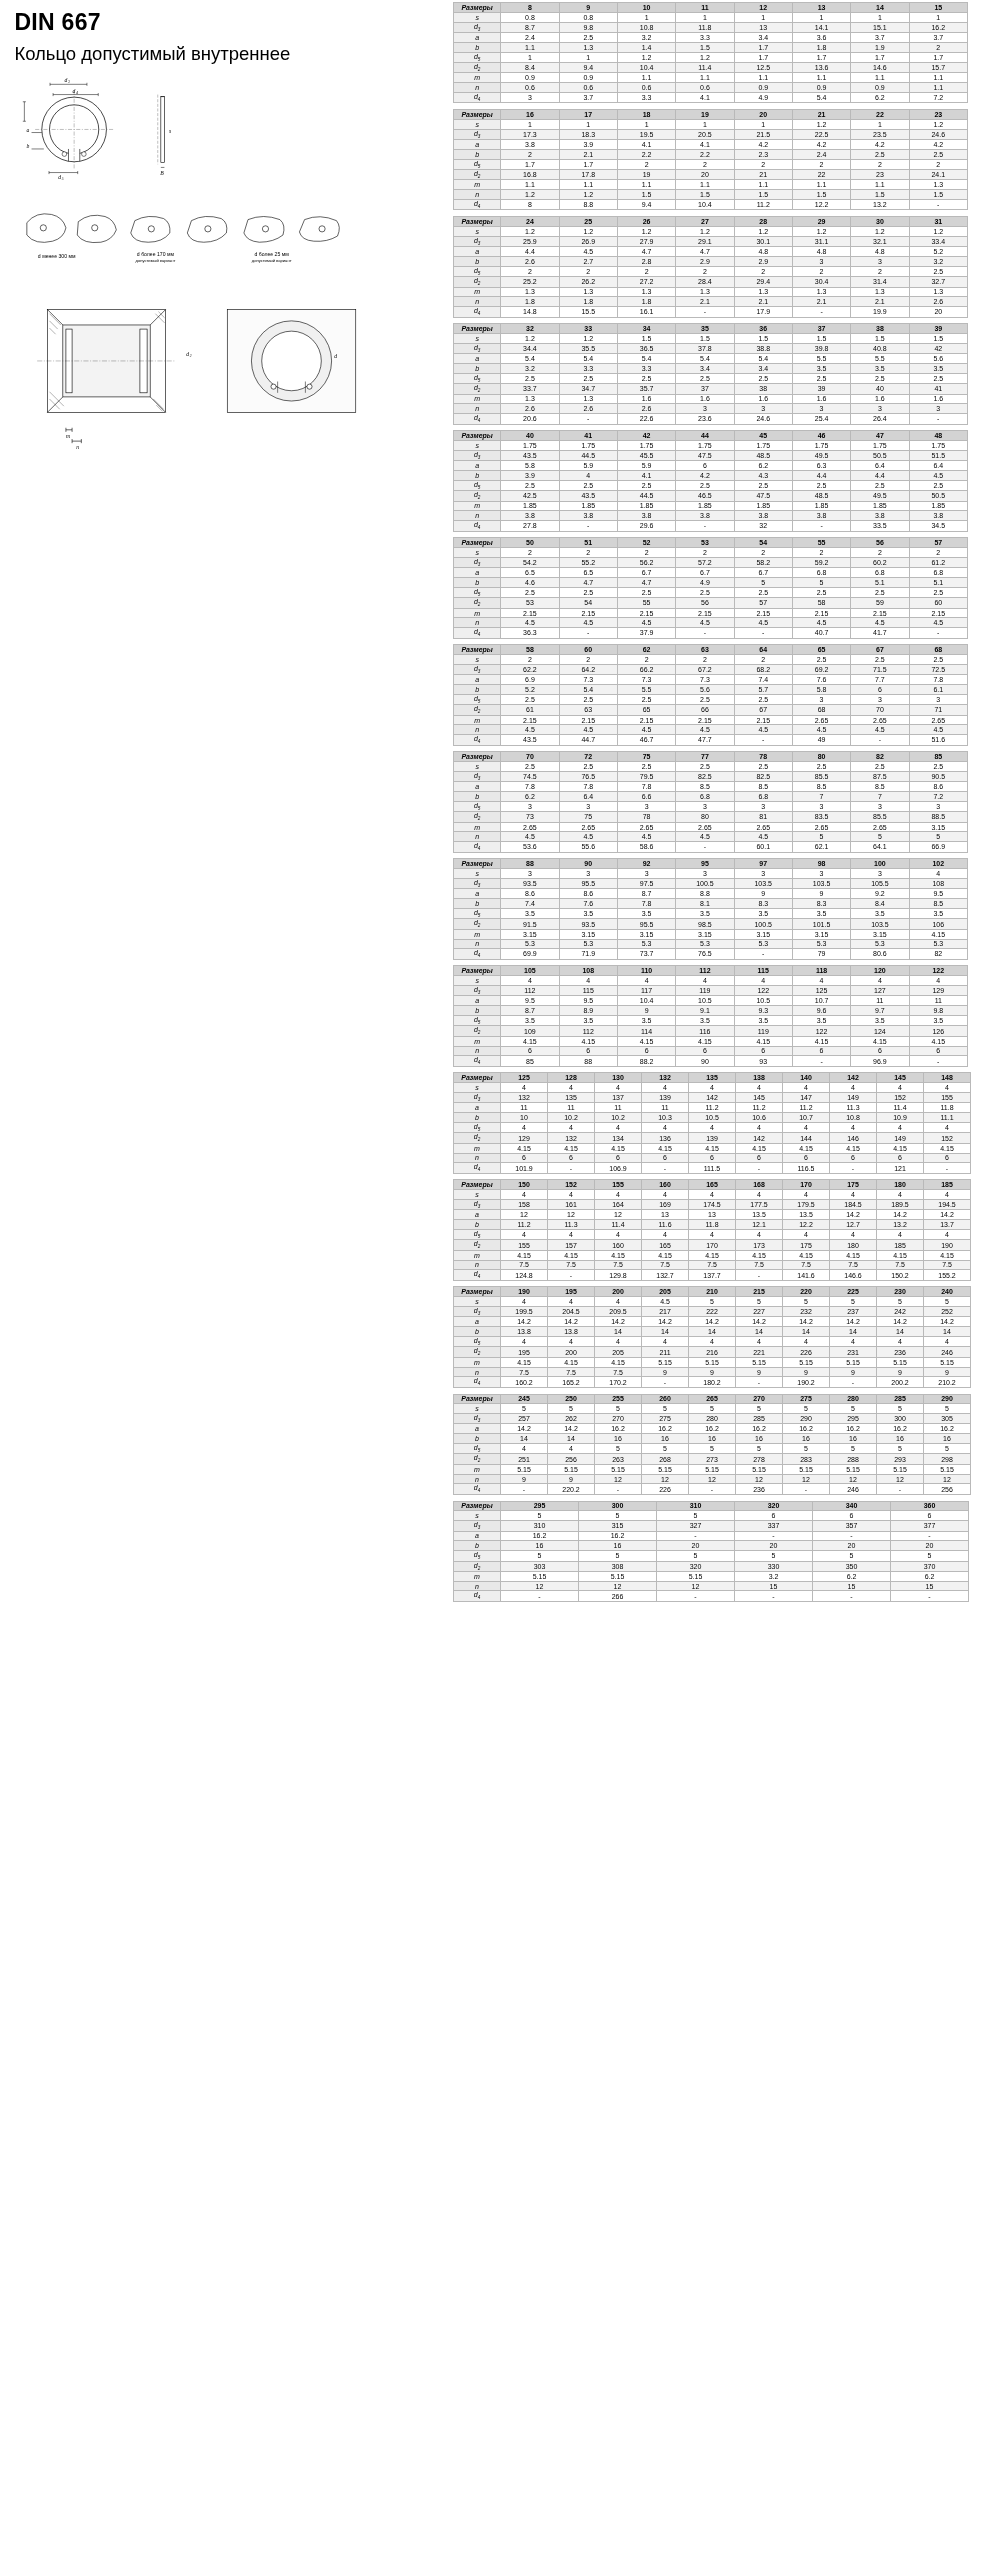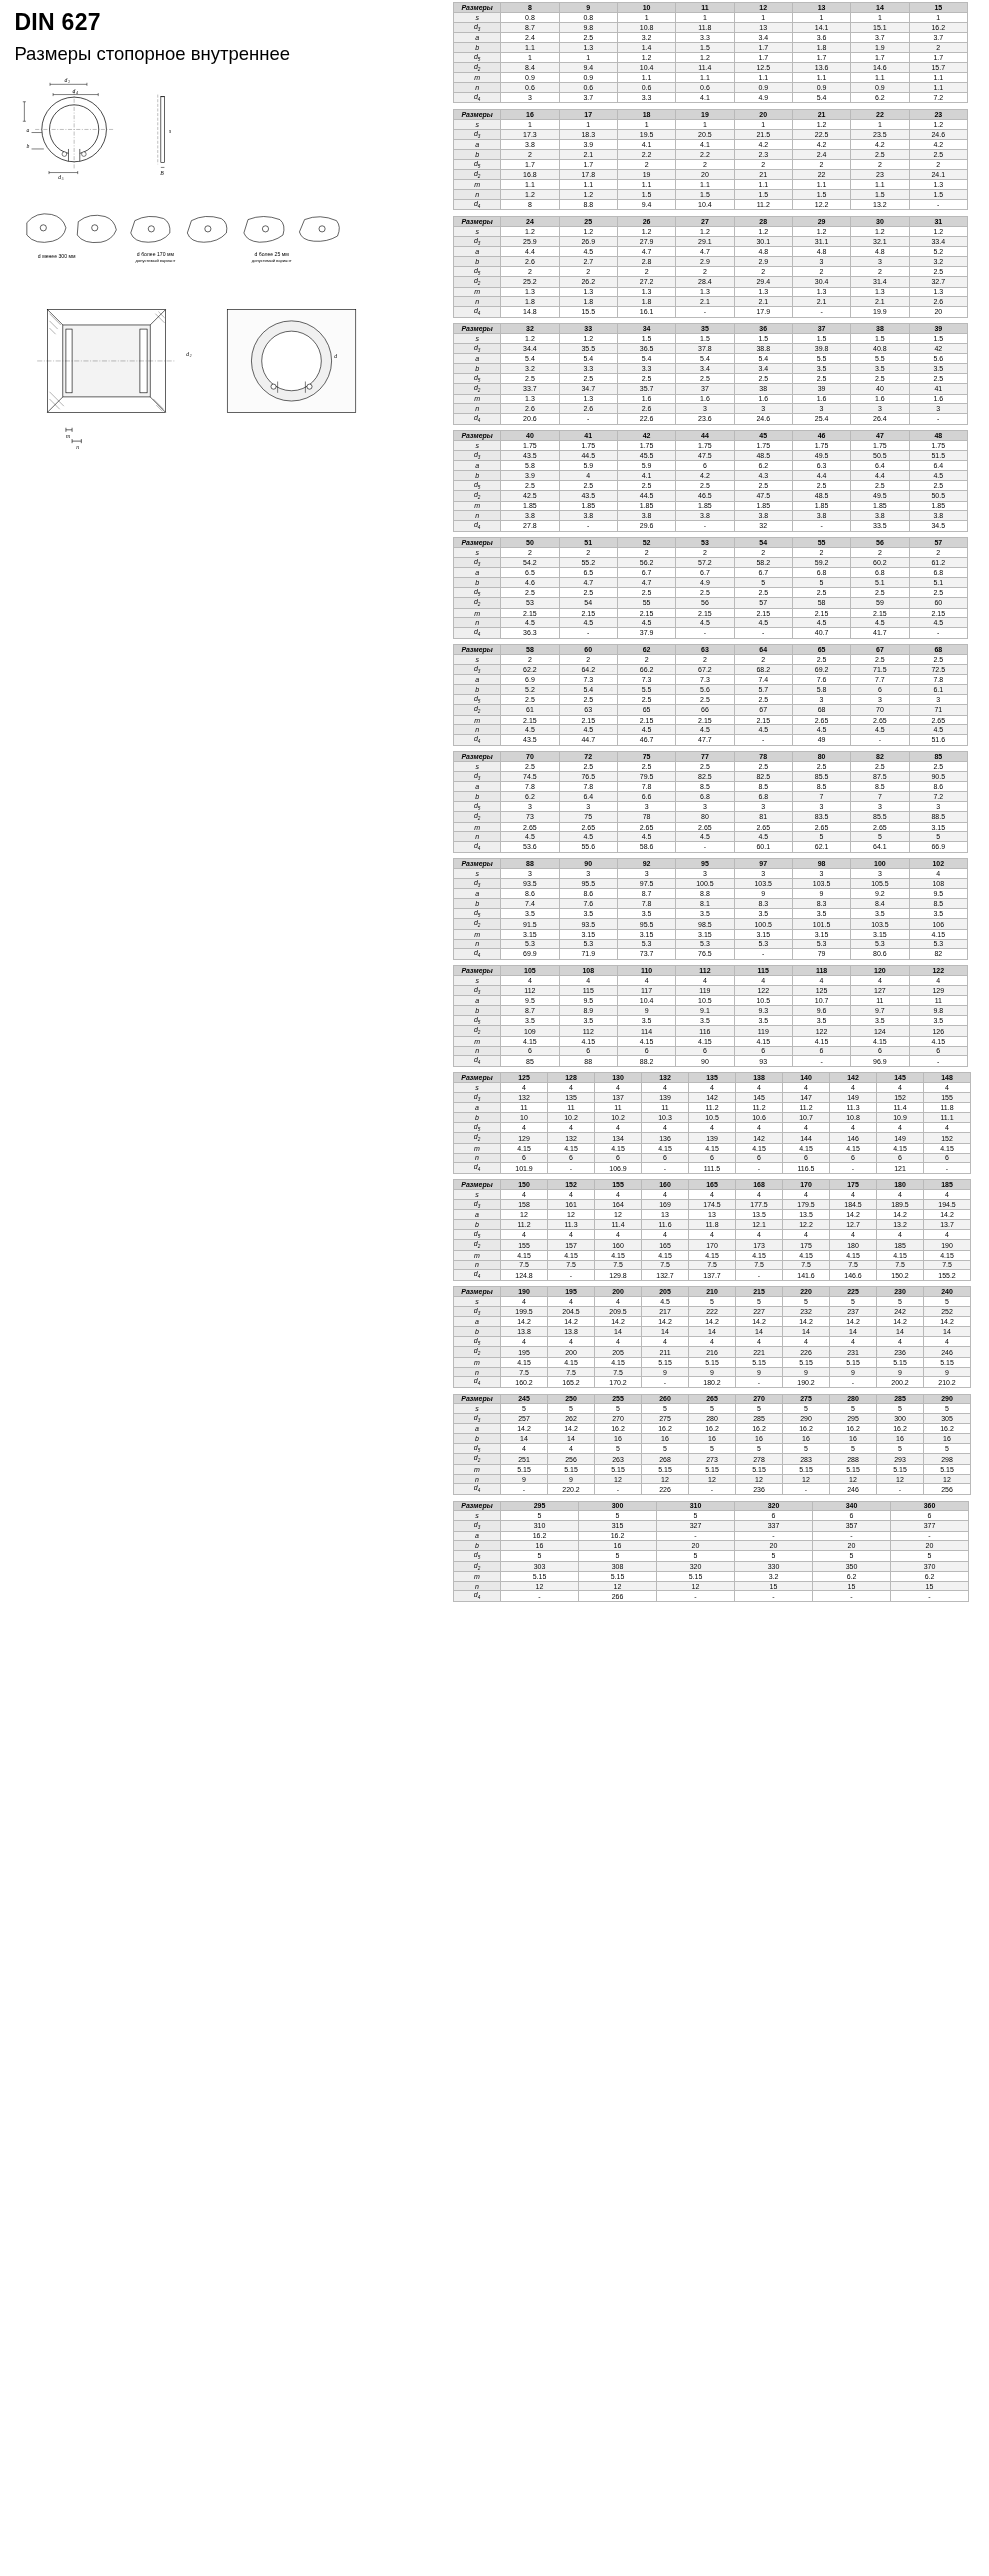--- a/index.html
+++ b/index.html
@@ -57,22 +57,22 @@
 
   
   svg { display:block; }
 </style>
 </head>
 <body>
 
 <div class="page">
 
   <div class="left">
-    <div class="std-title">DIN 627</div>
-    <div class="std-sub">Размеры стопорное внутреннее</div>
+    <div class="std-title">DIN 667</div>
+    <div class="std-sub">Кольцо допустимый внутреннее</div>
   </div>
 
   <div class="fig-main">
     <svg width="175" height="118" viewBox="0 0 340 230">
 
       <g stroke="#000" fill="none" stroke-width="1">
 
         <path d="M6 58 L6 96"></path>
         <path d="M3 58 L9 58"></path>
         <path d="M3 96 L9 96"></path>

